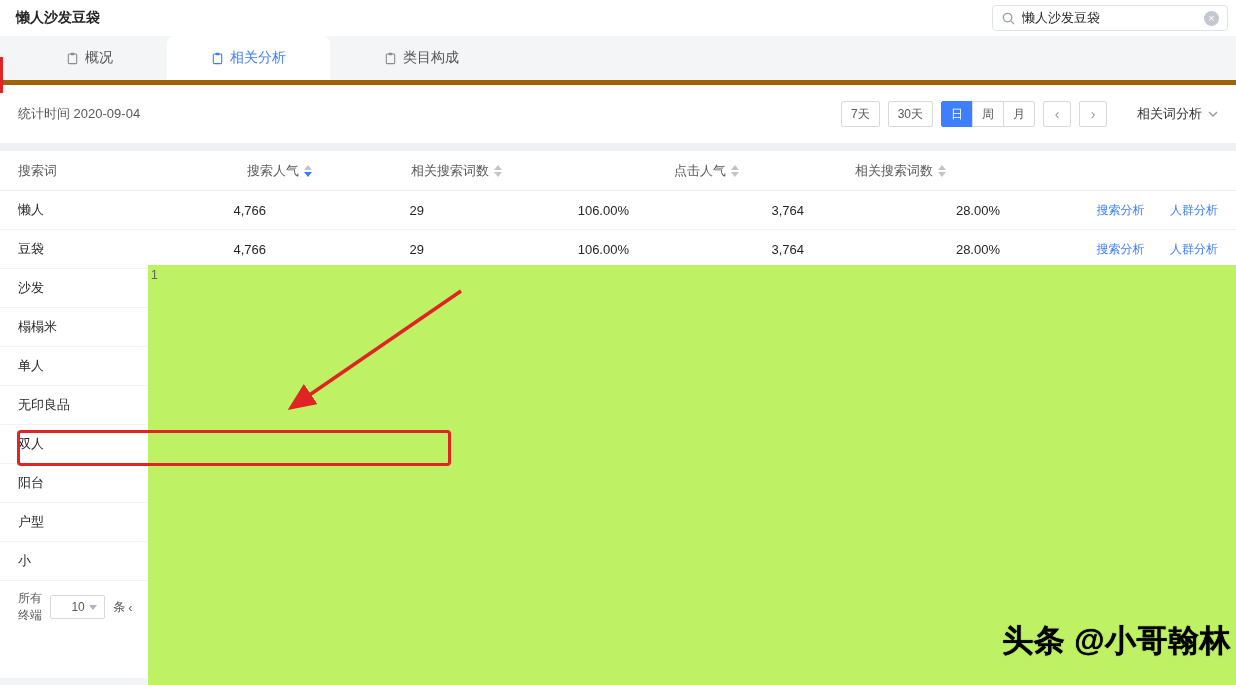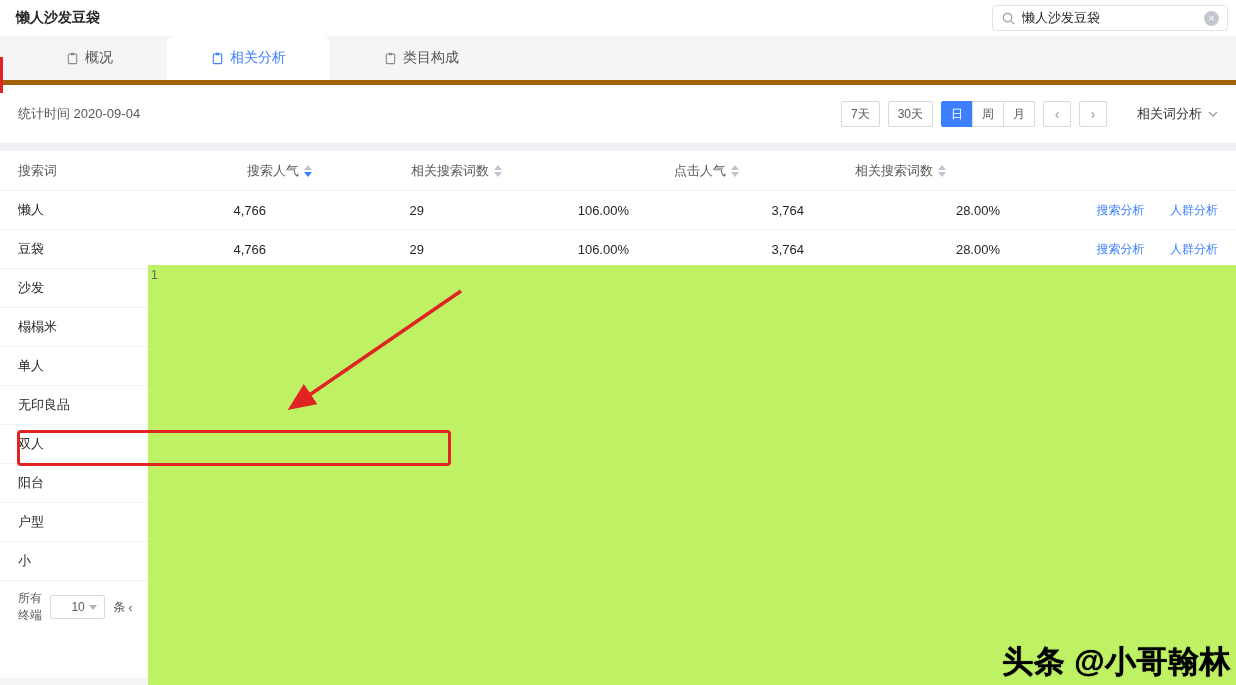--- a/index.html
+++ b/index.html
@@ -94,21 +94,21 @@
   .pg { cursor:pointer; padding:2px 3px; }
 
   .bottom-strip { height:7px; background:#f3f4f6; }
 
   
   .red-box { position:absolute; left:17px; top:430px; width:434px; height:36px;
              border:3px solid #e02424; border-radius:4px; z-index:44; pointer-events:none; }
   .arrow-overlay { position:absolute; left:0; top:0; z-index:45; pointer-events:none; }
   .redmark { position:absolute; left:0; top:57px; width:3px; height:36px; background:#e02424;
              z-index:46; }
-  .watermark { position:absolute; right:5px; top:641px; font-size:31px; font-weight:900;
+  .watermark { position:absolute; right:5px; top:620px; font-size:31px; font-weight:900;
                color:#000; white-space:nowrap; z-index:50; letter-spacing:0.5px;
                text-shadow:0 0 1px #000; pointer-events:none; }
 </style>
 </head>
 <body>
 
 <div class="page">
 
   <header class="topbar">
     <div class="page-title">懒人沙发豆袋</div>

